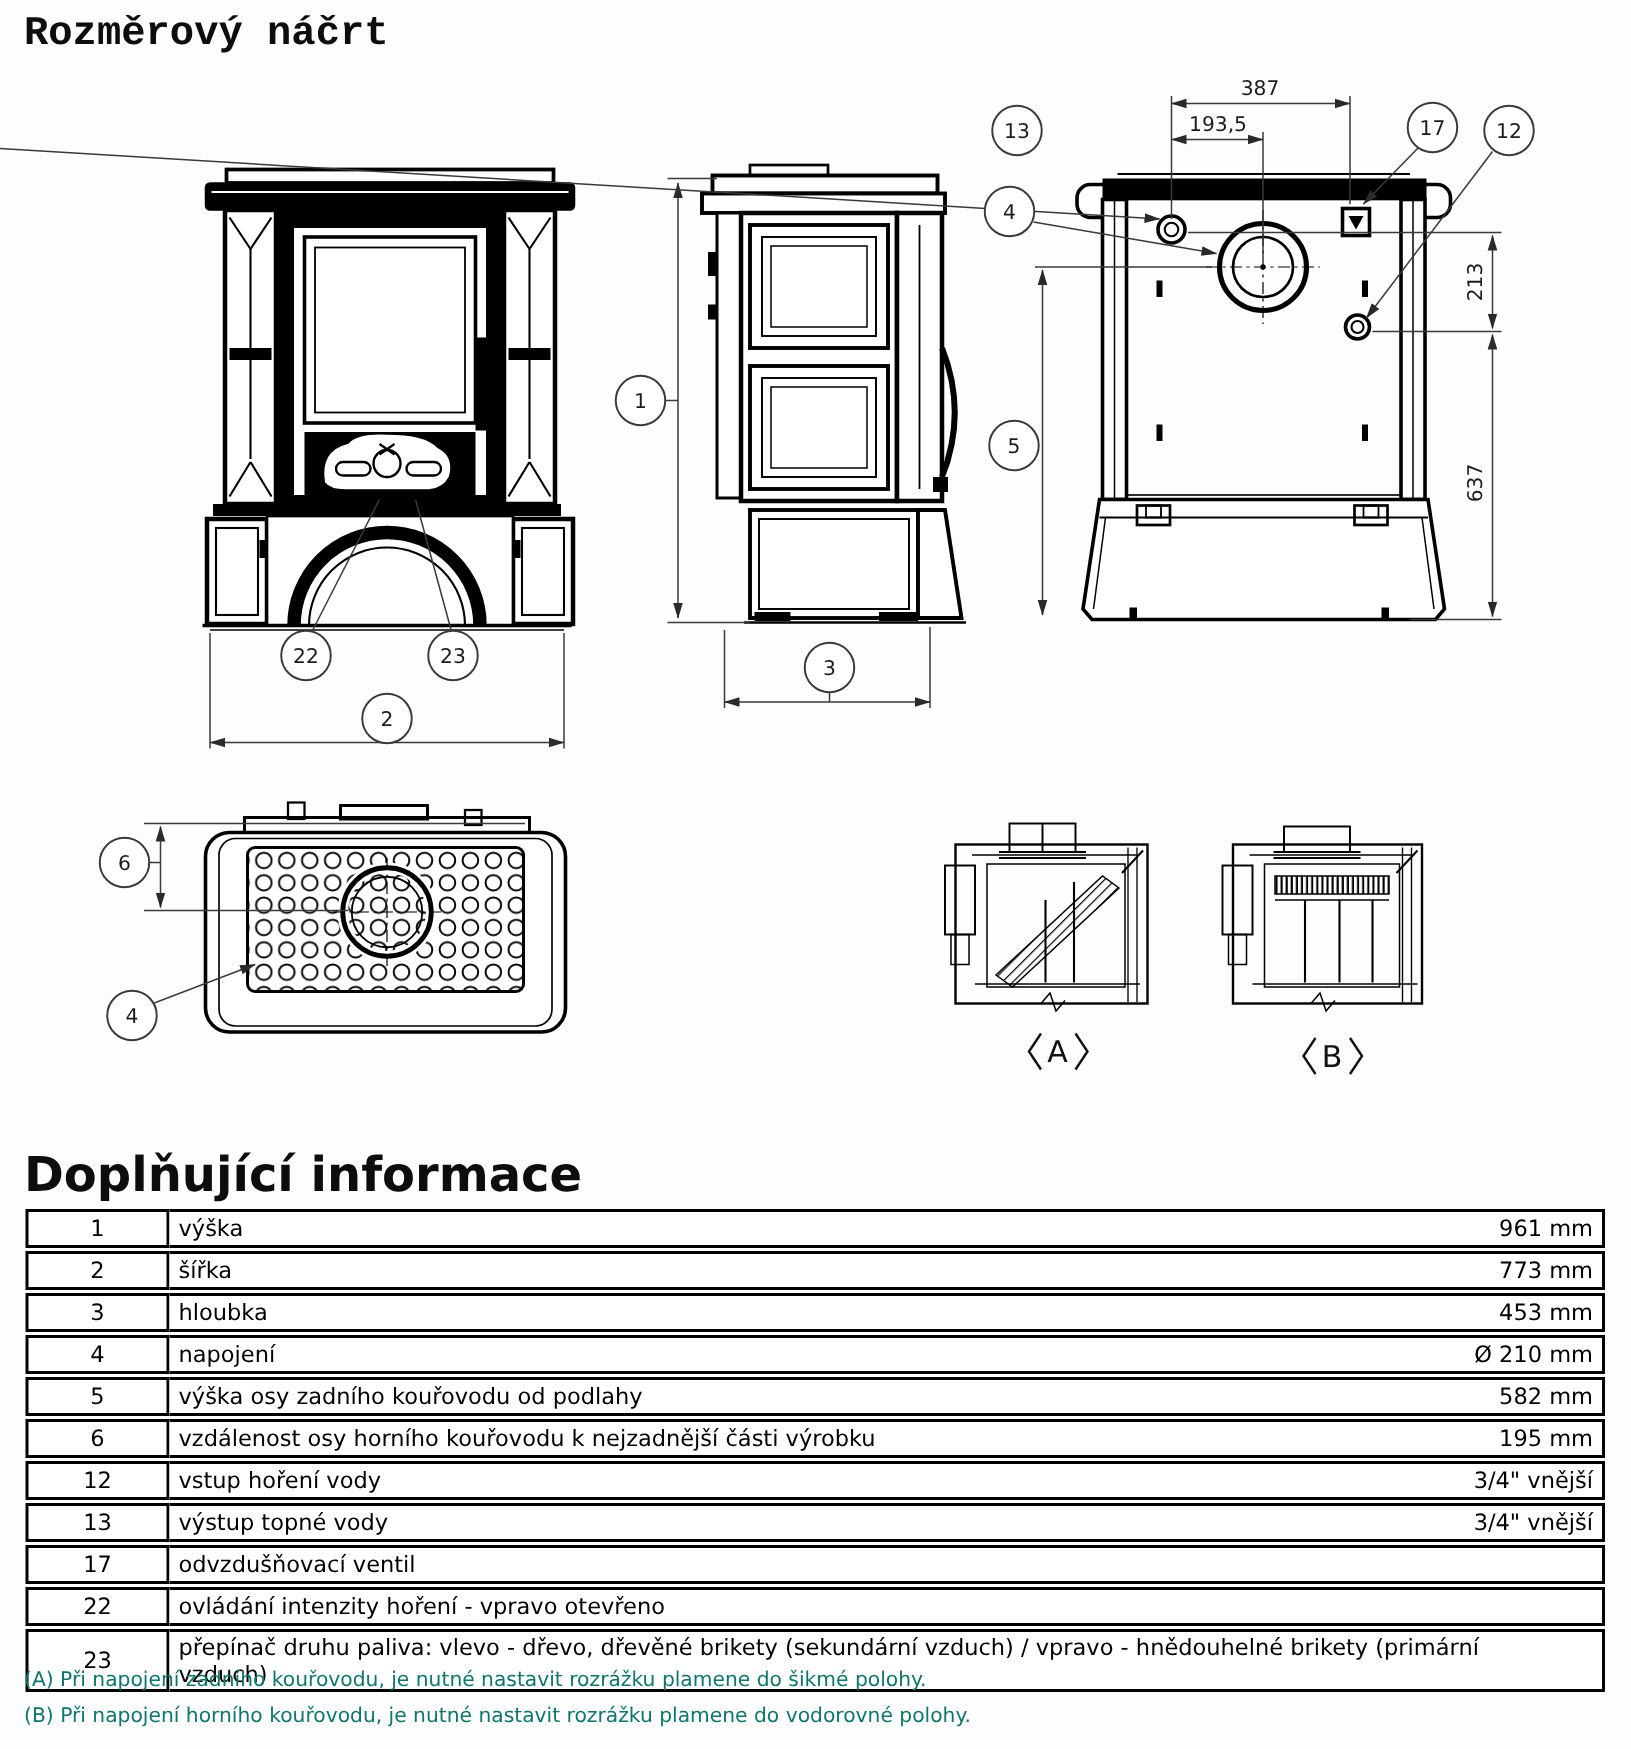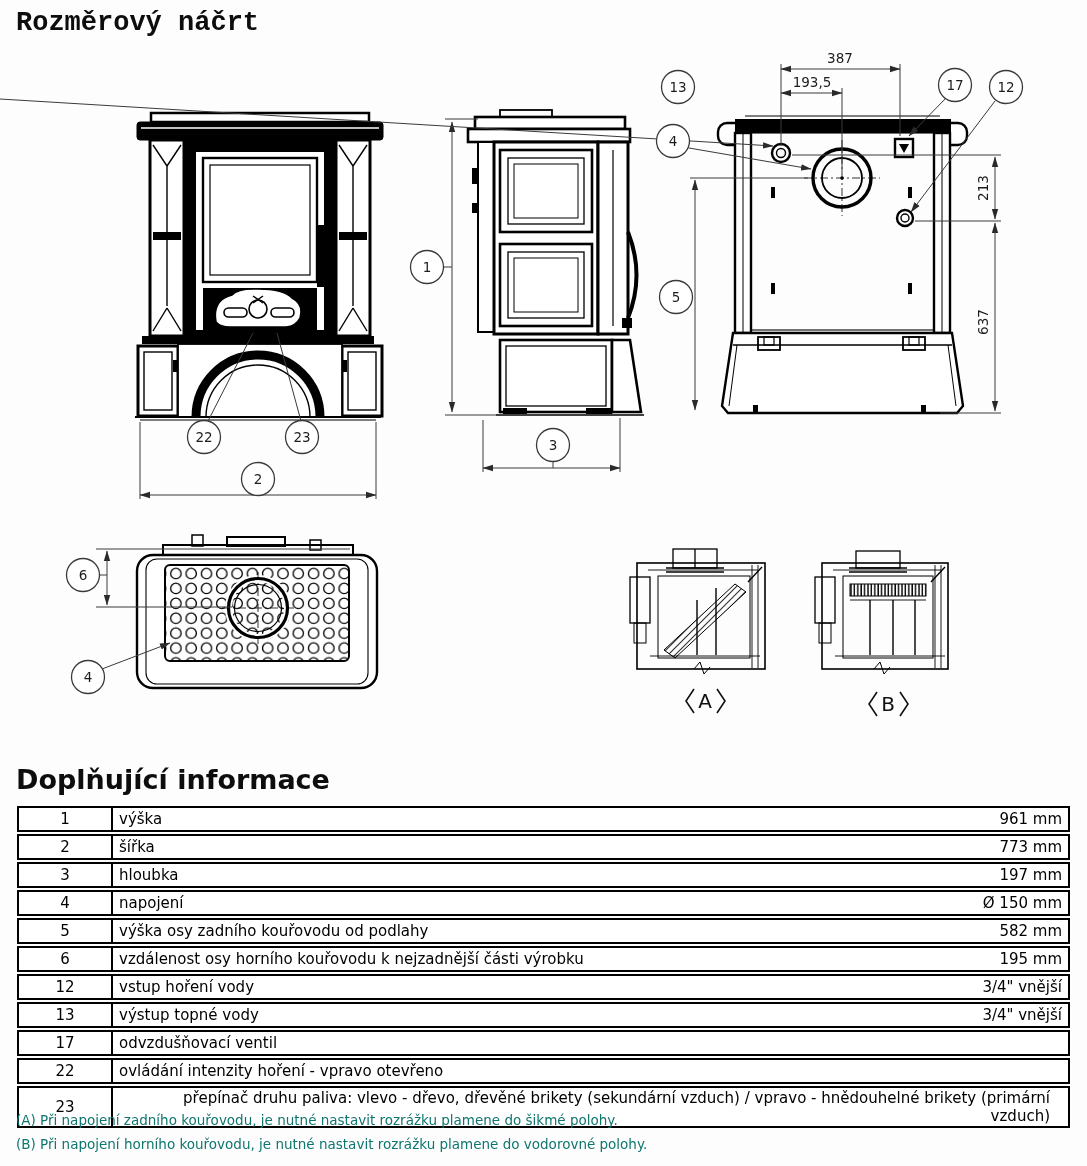--- a/index.html
+++ b/index.html
@@ -1,29 +1,29 @@
 <!DOCTYPE html>
 <html><head>
 <meta charset="utf-8">
 <style>
   html,body{margin:0;padding:0;background:#fdfdfd;}
   body{width:1087px;height:1166px;position:relative;font-family:"DejaVu Sans","Liberation Sans",sans-serif;color:#000;}
   .page-title{position:absolute;left:16px;top:8px;font-size:27px;font-weight:bold;color:#0d0d0d;letter-spacing:0px;font-family:Liberation Mono, monospace;}
-  .section-title{position:absolute;left:16px;top:764px;font-size:27px;font-weight:bold;color:#0d0d0d;}
+  .section-title{position:absolute;left:16px;top:764px;font-size:32px;font-weight:bold;color:#0d0d0d;}
   svg.drawing{position:absolute;left:0;top:0;}
   svg text{font-family:"DejaVu Sans","Liberation Sans",sans-serif;}
   .dim-text{font-size:13.5px;fill:#1c1c1c;}
   .callout-text{font-size:13.5px;fill:#1c1c1c;}
   .sec-letter{font-size:20px;fill:#111;}
   table.info{position:absolute;left:17px;top:804px;width:1053px;border-collapse:separate;border-spacing:0 2px;font-size:15px;}
   table.info td{height:20px;border-top:2px solid #000;border-bottom:2px solid #000;background:#fff;padding:1px 6px;}
   table.info td.num{width:80px;text-align:center;border-left:2px solid #000;border-right:2px solid #000;}
   table.info td.desc{border-right:2px solid #000;}
   .cellwrap{display:flex;justify-content:space-between;align-items:center;}
-  .cellwrap .lbl{text-align:right;}
+  .cellwrap .lbl{text-align:left;}
   .cellwrap .val{text-align:left;white-space:nowrap;padding-left:12px;}
   .footnote{position:absolute;left:16px;font-size:13.5px;color:#0f766e;}
   .fn-a{top:1112px;}
   .fn-b{top:1136px;}
 </style>
 </head>
 <body>
 
 <div class="page-title">Rozměrový náčrt</div>
 
@@ -326,30 +326,30 @@
             <span class="lbl">šířka</span>
             <span class="val">773 mm</span>
           </div>
         </td>
     </tr>
     <tr>
       <td class="num">3</td>
       <td class="desc">
           <div class="cellwrap">
             <span class="lbl">hloubka</span>
-            <span class="val">197 mm</span>
+            <span class="val">453 mm</span>
           </div>
         </td>
     </tr>
     <tr>
       <td class="num">4</td>
       <td class="desc">
           <div class="cellwrap">
             <span class="lbl">napojení</span>
-            <span class="val">Ø 150 mm</span>
+            <span class="val">Ø 210 mm</span>
           </div>
         </td>
     </tr>
     <tr>
       <td class="num">5</td>
       <td class="desc">
           <div class="cellwrap">
             <span class="lbl">výška osy zadního kouřovodu od podlahy</span>
             <span class="val">582 mm</span>
           </div>

